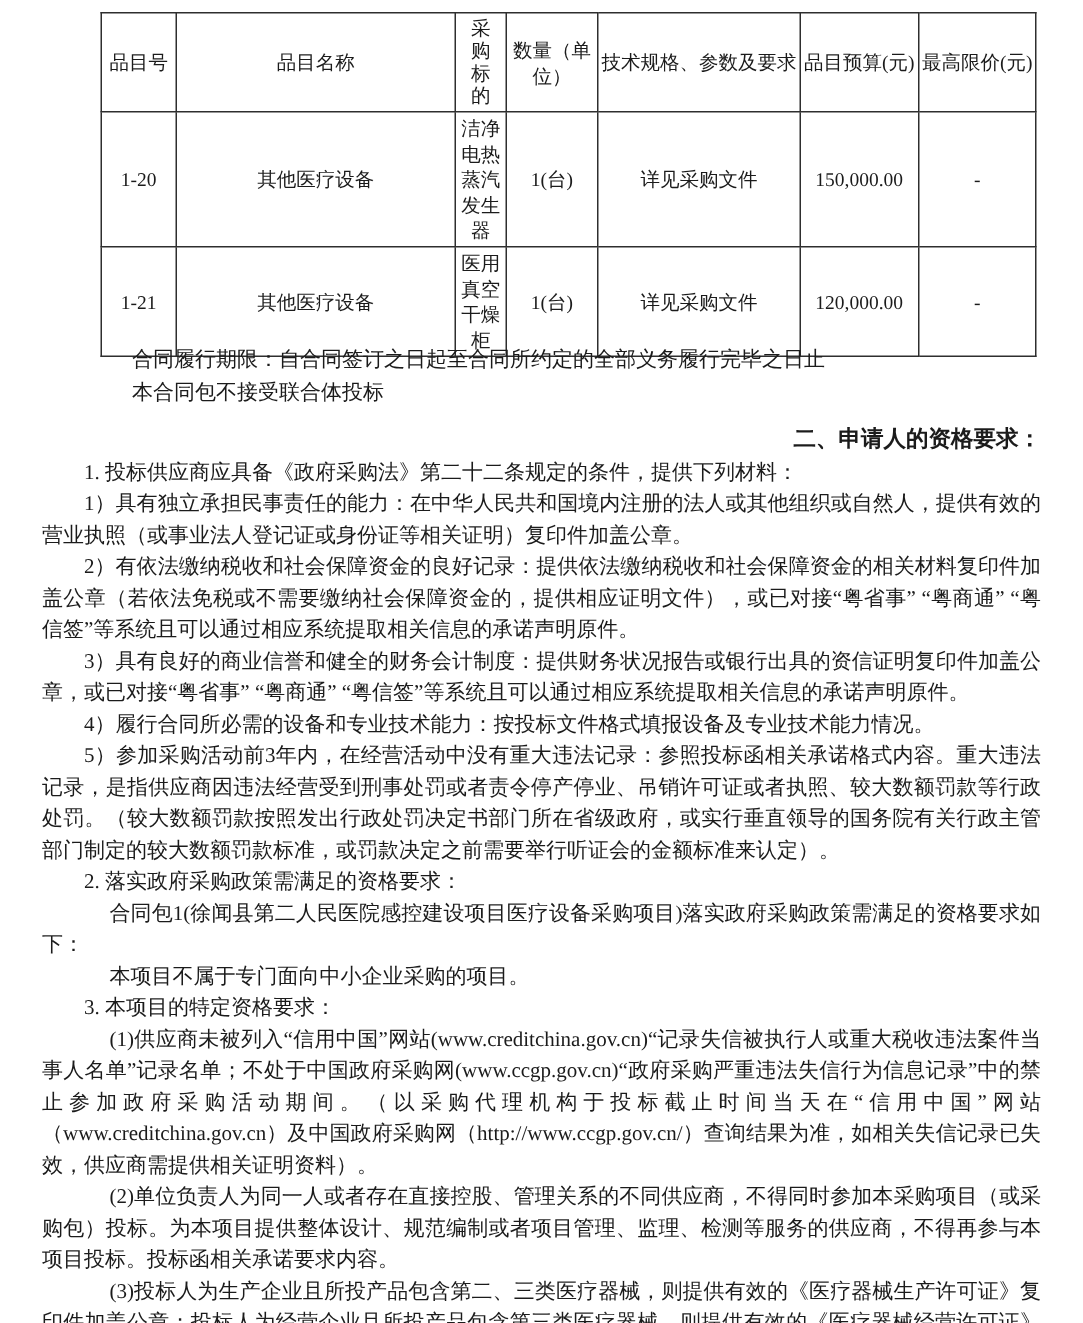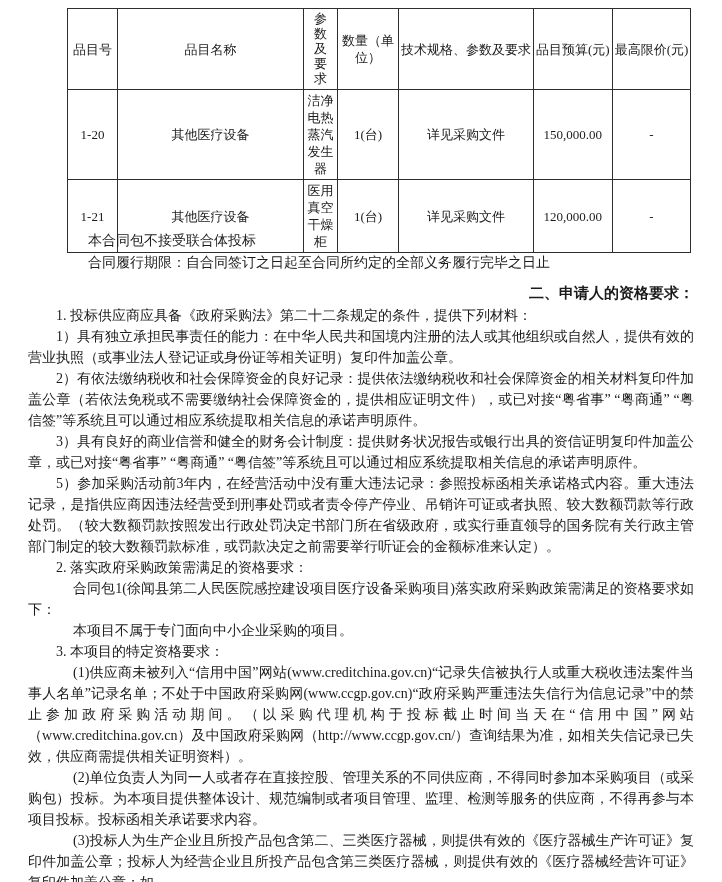--- a/index.html
+++ b/index.html
@@ -110,21 +110,21 @@
       <col class="col-qty">
         <col class="col-spec">
         <col class="col-budget">
         <col class="col-maxprice">
     </colgroup>
     <tbody>
         <tr class="hdr-row">
       <td>品目号</td>
       <td>品目名称</td>
       <td>
-        <span class="vert-head-inner">参数及要求</span>
+        <span class="vert-head-inner">采购标的</span>
       </td>
       <td>
         <span class="qty-head-inner">数量（单位）</span>
       </td>
       <td class="nowrap-head">技术规格、参数及要求</td>
       <td class="nowrap-head">品目预算(元)</td>
       <td class="nowrap-head">最高限价(元)</td>
     </tr>
     <tr class="row-1">
       <td>1-20</td>
@@ -141,30 +141,31 @@
       <td class="target-cell">医用真空干燥柜</td>
       <td>1(台)</td>
       <td>详见采购文件</td>
       <td class="num-cell">120,000.00</td>
       <td class="dash-cell">-</td>
     </tr>
   </tbody>
     </table>
 
   <div class="contract-notes">
+    <div>合同履行期限：自合同签订之日起至合同所约定的全部义务履行完毕之日止</div>
     <div>本合同包不接受联合体投标</div>
-    <div>合同履行期限：自合同签订之日起至合同所约定的全部义务履行完毕之日止</div>
   </div>
 
   <div class="section-body">
     <h2 class="section-heading">二、申请人的资格要求：</h2>
     <p class="ind2">1. 投标供应商应具备《政府采购法》第二十二条规定的条件，提供下列材料：</p>
     <p class="ind2">1）具有独立承担民事责任的能力：在中华人民共和国境内注册的法人或其他组织或自然人，提供有效的营业执照（或事业法人登记证或身份证等相关证明）复印件加盖公章。</p>
     <p class="ind2">2）有依法缴纳税收和社会保障资金的良好记录：提供依法缴纳税收和社会保障资金的相关材料复印件加盖公章（若依法免税或不需要缴纳社会保障资金的，提供相应证明文件），或已对接“粤省事” “粤商通” “粤信签”等系统且可以通过相应系统提取相关信息的承诺声明原件。</p>
     <p class="ind2">3）具有良好的商业信誉和健全的财务会计制度：提供财务状况报告或银行出具的资信证明复印件加盖公章，或已对接“粤省事” “粤商通” “粤信签”等系统且可以通过相应系统提取相关信息的承诺声明原件。</p>
+    <p class="ind2">4）履行合同所必需的设备和专业技术能力：按投标文件格式填报设备及专业技术能力情况。</p>
     <p class="ind2">5）参加采购活动前3年内，在经营活动中没有重大违法记录：参照投标函相关承诺格式内容。重大违法记录，是指供应商因违法经营受到刑事处罚或者责令停产停业、吊销许可证或者执照、较大数额罚款等行政处罚。（较大数额罚款按照发出行政处罚决定书部门所在省级政府，或实行垂直领导的国务院有关行政主管部门制定的较大数额罚款标准，或罚款决定之前需要举行听证会的金额标准来认定）。</p>
     <p class="ind2">2. 落实政府采购政策需满足的资格要求：</p>
     <p class="ind3">合同包1(徐闻县第二人民医院感控建设项目医疗设备采购项目)落实政府采购政策需满足的资格要求如下：</p>
     <p class="ind3">本项目不属于专门面向中小企业采购的项目。</p>
     <p class="ind2">3. 本项目的特定资格要求：</p>
     <p class="ind3">(1)供应商未被列入“信用中国”网站(www.creditchina.gov.cn)“记录失信被执行人或重大税收违法案件当事人名单”记录名单；不处于中国政府采购网(www.ccgp.gov.cn)“政府采购严重违法失信行为信息记录”中的禁止参加政府采购活动期间。（以采购代理机构于投标截止时间当天在“信用中国”网站（www.creditchina.gov.cn）及中国政府采购网（http://www.ccgp.gov.cn/）查询结果为准，如相关失信记录已失效，供应商需提供相关证明资料）。</p>
     <p class="ind3">(2)单位负责人为同一人或者存在直接控股、管理关系的不同供应商，不得同时参加本采购项目（或采购包）投标。为本项目提供整体设计、规范编制或者项目管理、监理、检测等服务的供应商，不得再参与本项目投标。投标函相关承诺要求内容。</p>
     <p class="ind3">(3)投标人为生产企业且所投产品包含第二、三类医疗器械，则提供有效的《医疗器械生产许可证》复印件加盖公章；投标人为经营企业且所投产品包含第三类医疗器械，则提供有效的《医疗器械经营许可证》复印件加盖公章；如</p>
   </div>
 

